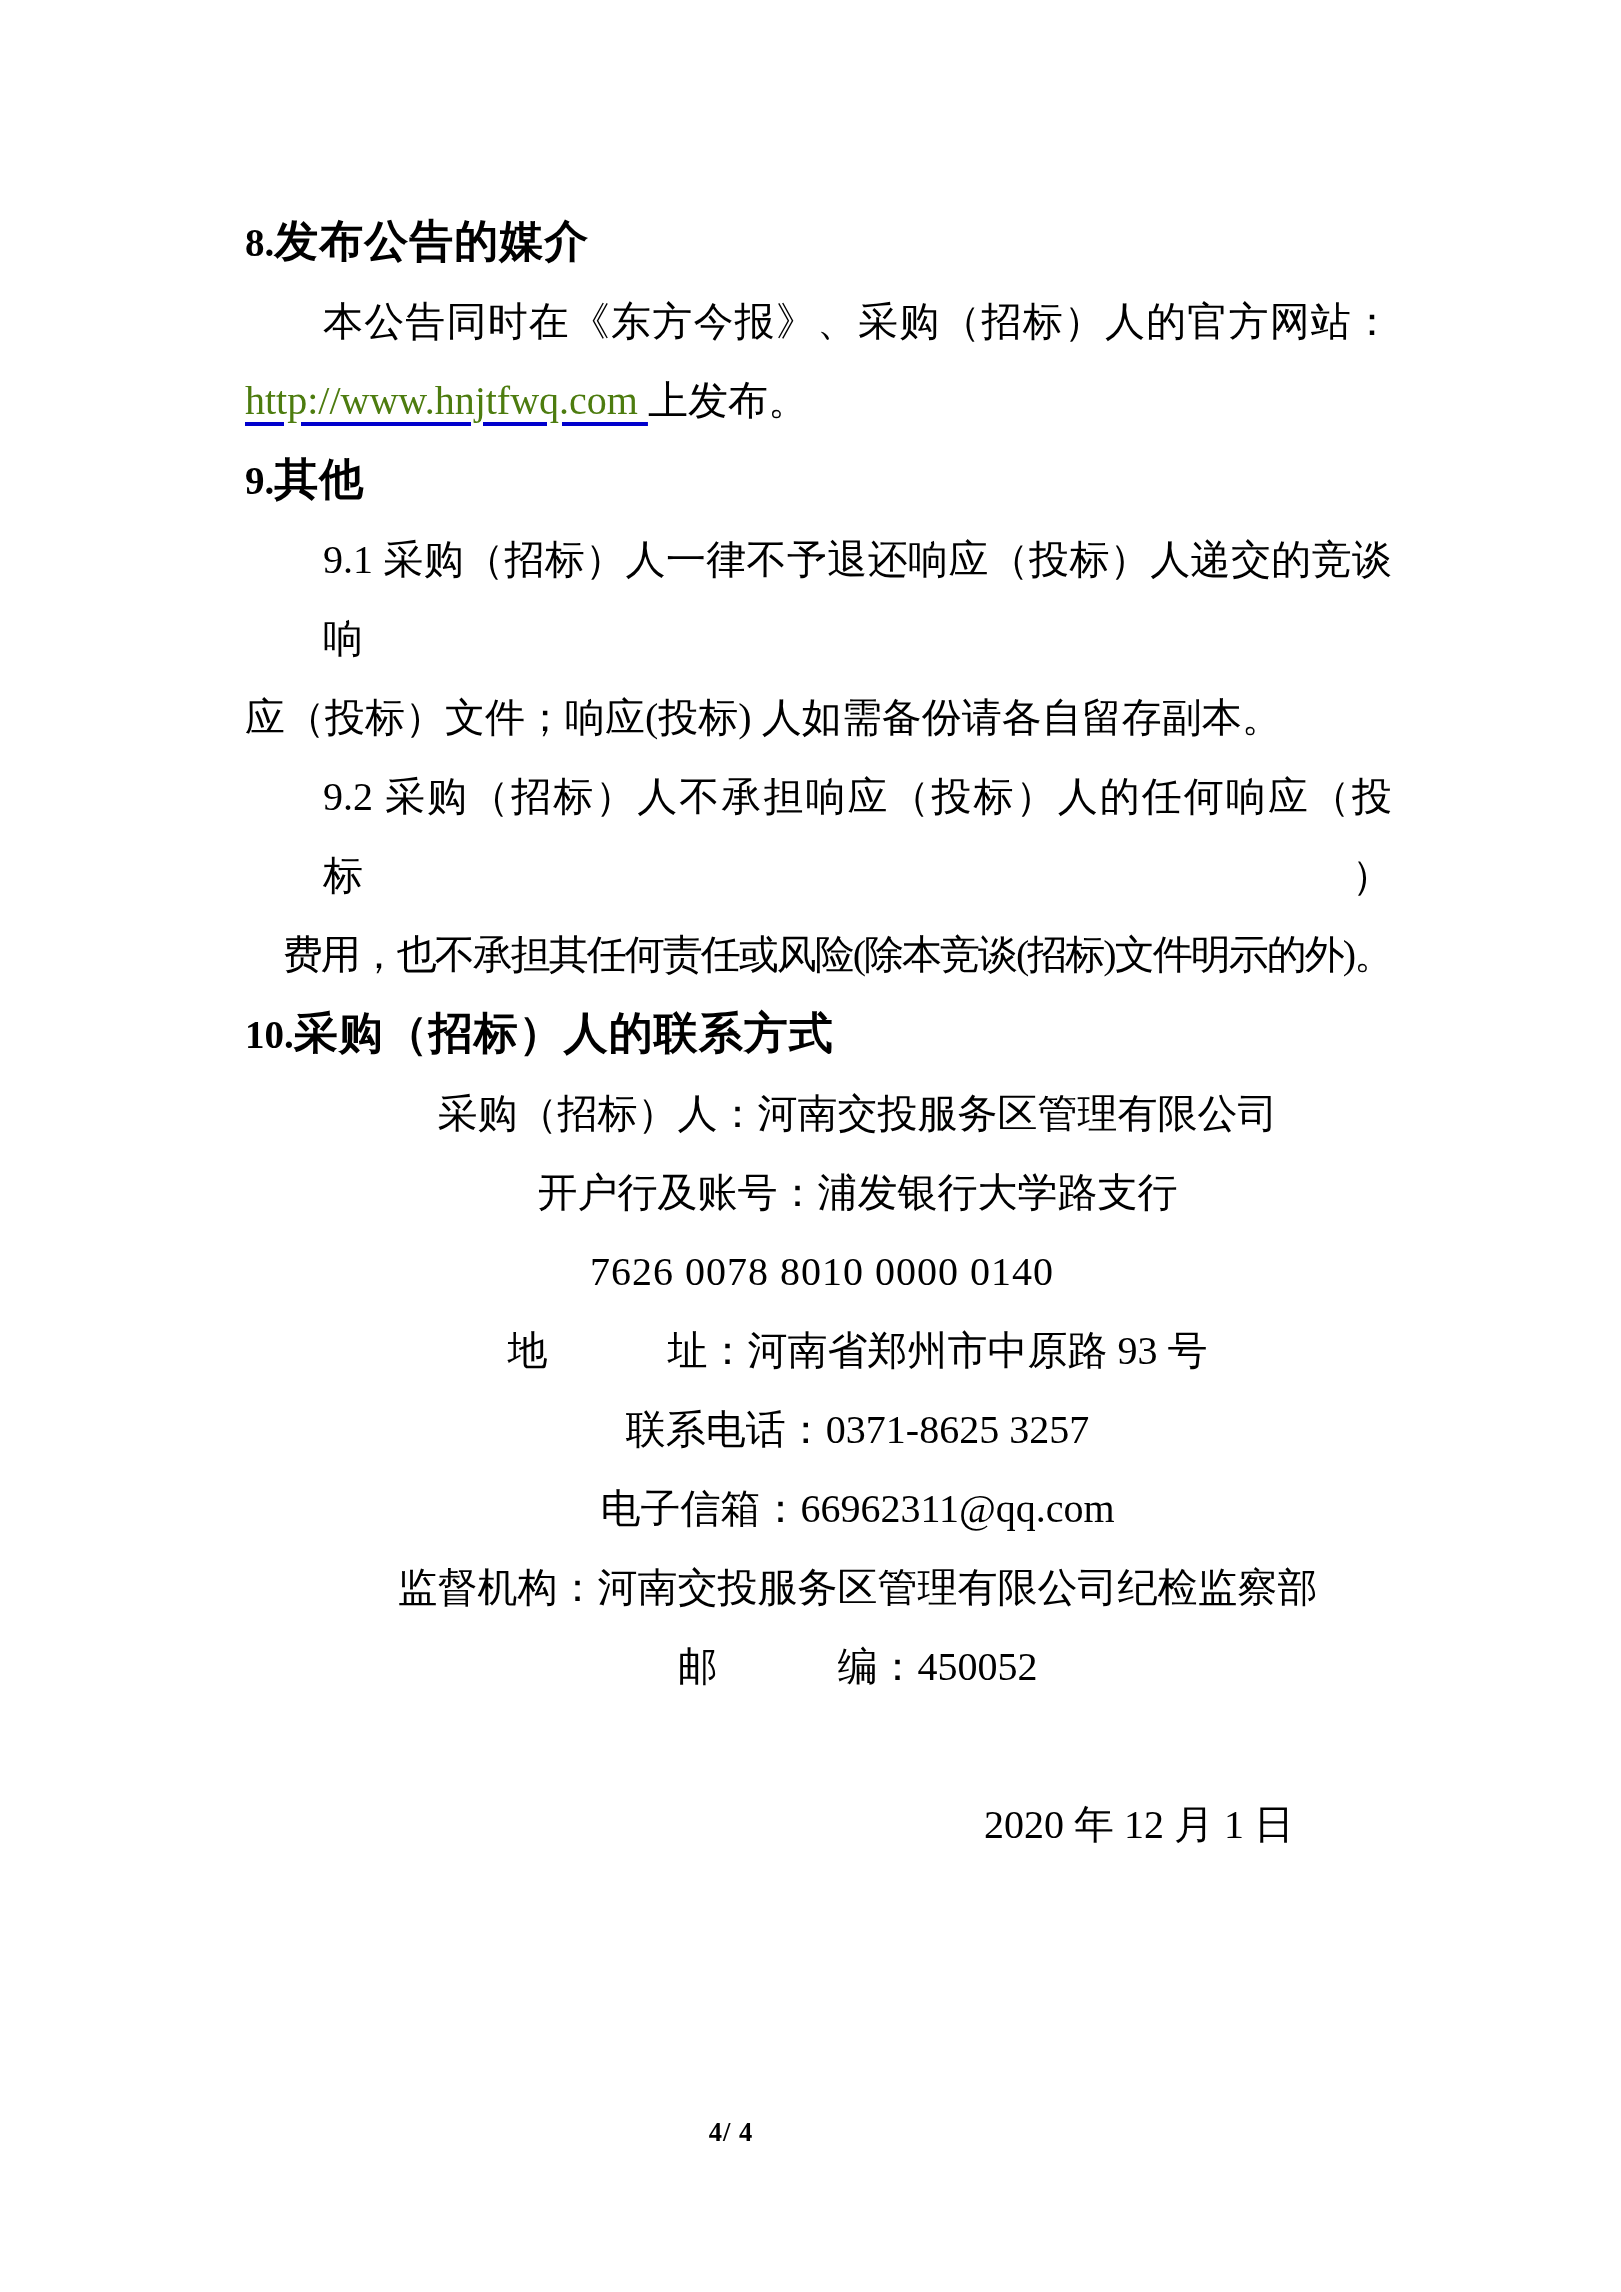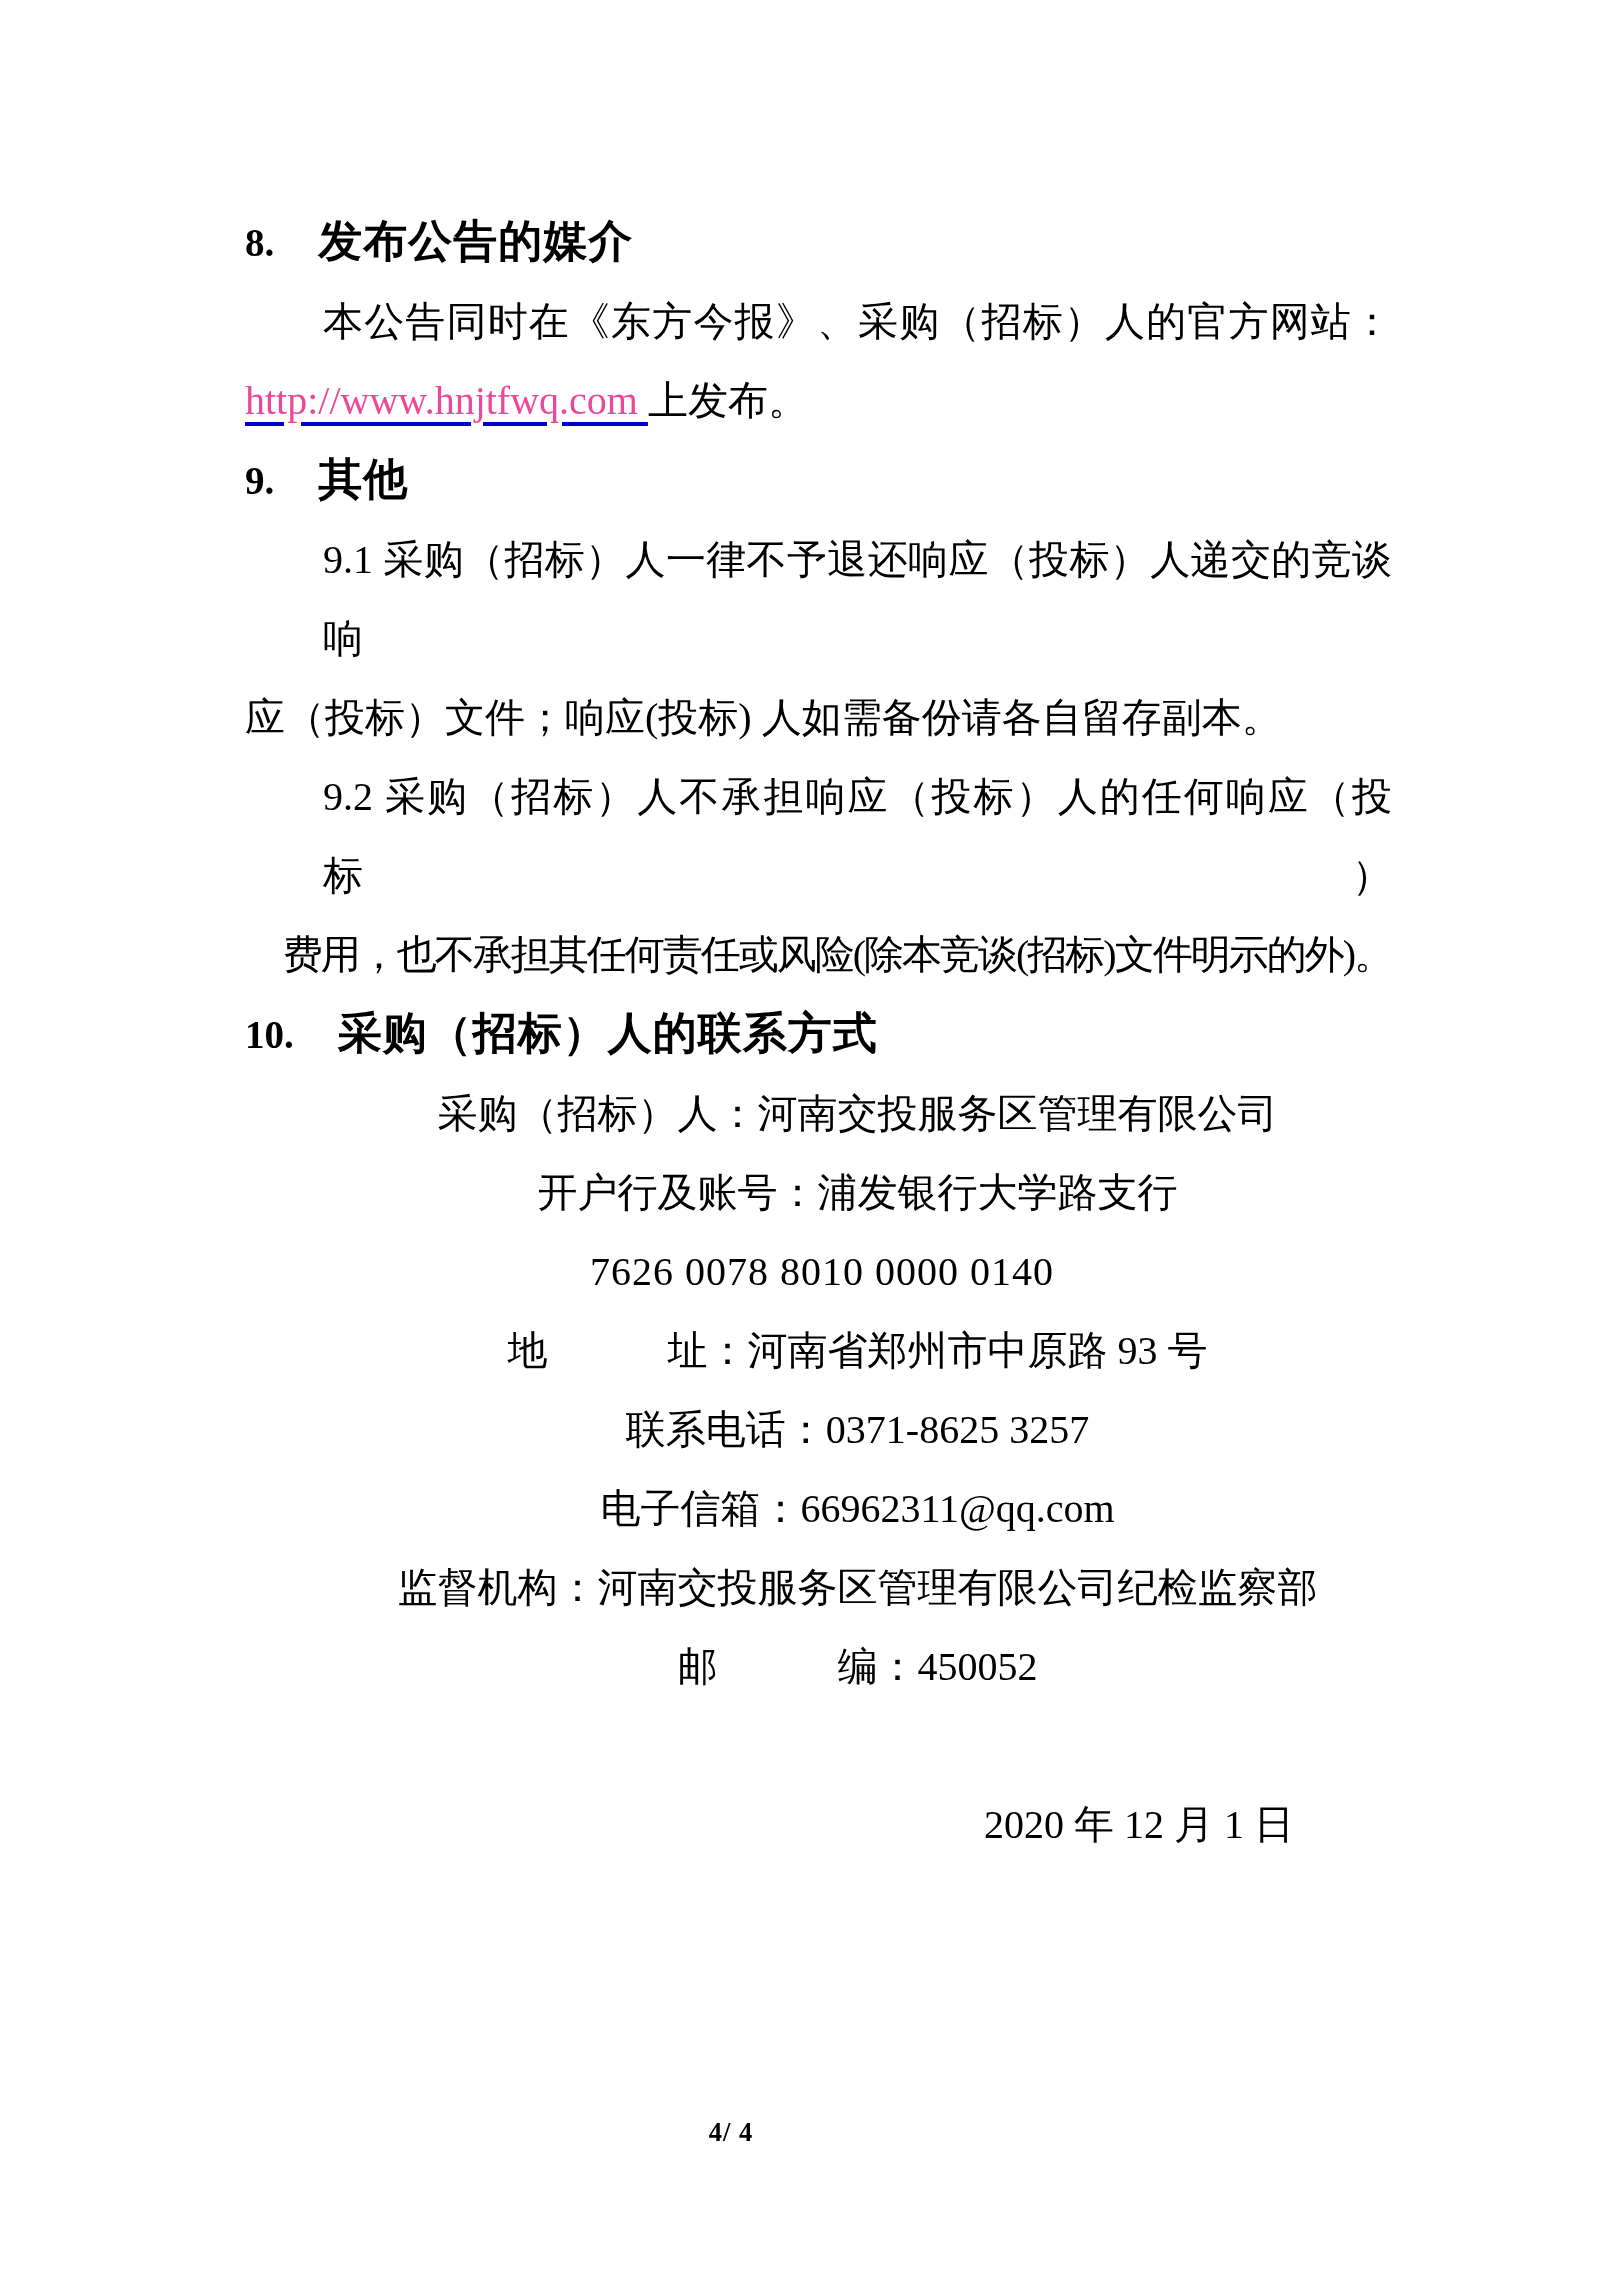--- a/index.html
+++ b/index.html
@@ -20,31 +20,31 @@
     line-height:79px;
     font-size:40px;
     white-space:nowrap;
   }
   .heading{
     font-weight:bold;
     white-space:nowrap;
     line-height:79px;
   }
   .heading .num{font-size:39px;}
-  .heading .title{font-size:44px; letter-spacing:1px;margin-left:44px;}
+  .heading .title{font-size:44px; letter-spacing:1px;}
   .indent{padding-left:78px;text-align:center;}
   .jl{
     text-align:justify;
     text-align-last:justify;
     white-space:normal;
   }
   .tight{letter-spacing:-2px;text-align:right;}
   .acct{padding-left:345px; letter-spacing:1px;}
   .link{
-    color:#ec4899;
+    color:#4d7c0f;
     text-decoration:underline;
     text-decoration-color:#0000cc;
     text-underline-offset:7.8px;
     cursor:pointer;
   }
   .dateline{
     margin-top:79px;
     text-align:right;
     padding-right:98px;
   }

